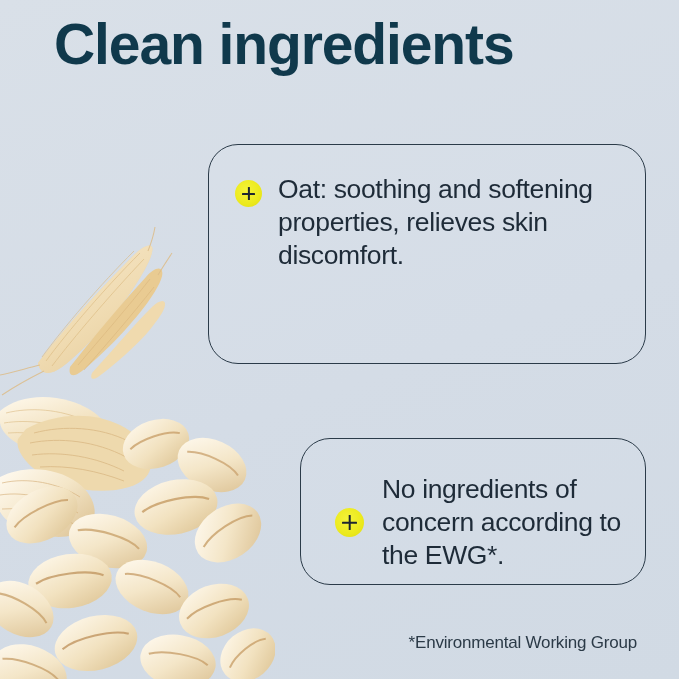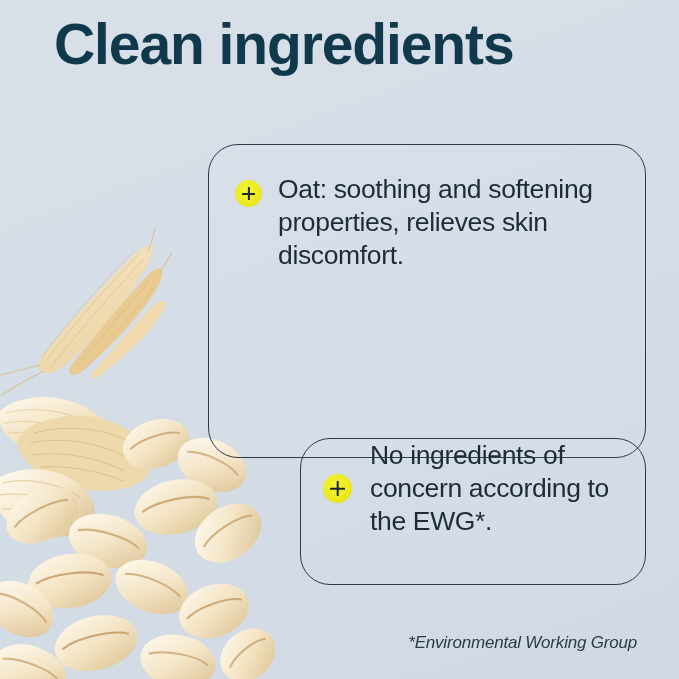--- a/index.html
+++ b/index.html
@@ -56,31 +56,31 @@
     position: absolute;
     box-sizing: border-box;
     border: 1.3px solid #2b3b49;
     border-radius: 30px;
     background: rgba(255,255,255,0.045);
   }
   #card-ingredients {
     left: 208px;
     top: 144px;
     width: 438px;
-    height: 314px;
+    height: 220px;
     padding: 26px 26px 22px 26px;
   }
   #card-ewg {
     left: 300px;
     top: 438px;
     width: 346px;
     height: 147px;
-    padding: 0;
+    padding: 12px;
     display: flex;
-    align-items: flex-start;
+    align-items: flex-end;
   }
 
   
   .bullet-row {
     display: flex;
     align-items: flex-start;
     gap: 16px;
   }
   #bullet-oat { margin-top: 2px; }
   #bullet-chamomile { margin-top: 16px; }
@@ -149,21 +149,20 @@
   }
 
   
   #footnote {
     position: absolute;
     right: 42px;
     top: 632px;
     margin: 0;
     font-size: 17px;
     line-height: 22px;
-    font-style: italic;
     font-weight: 400;
     color: #2b3a47;
     letter-spacing: -0.2px;
     white-space: nowrap;
   }
 </style>
 </head>
 <body>
 
 <div id="page">

